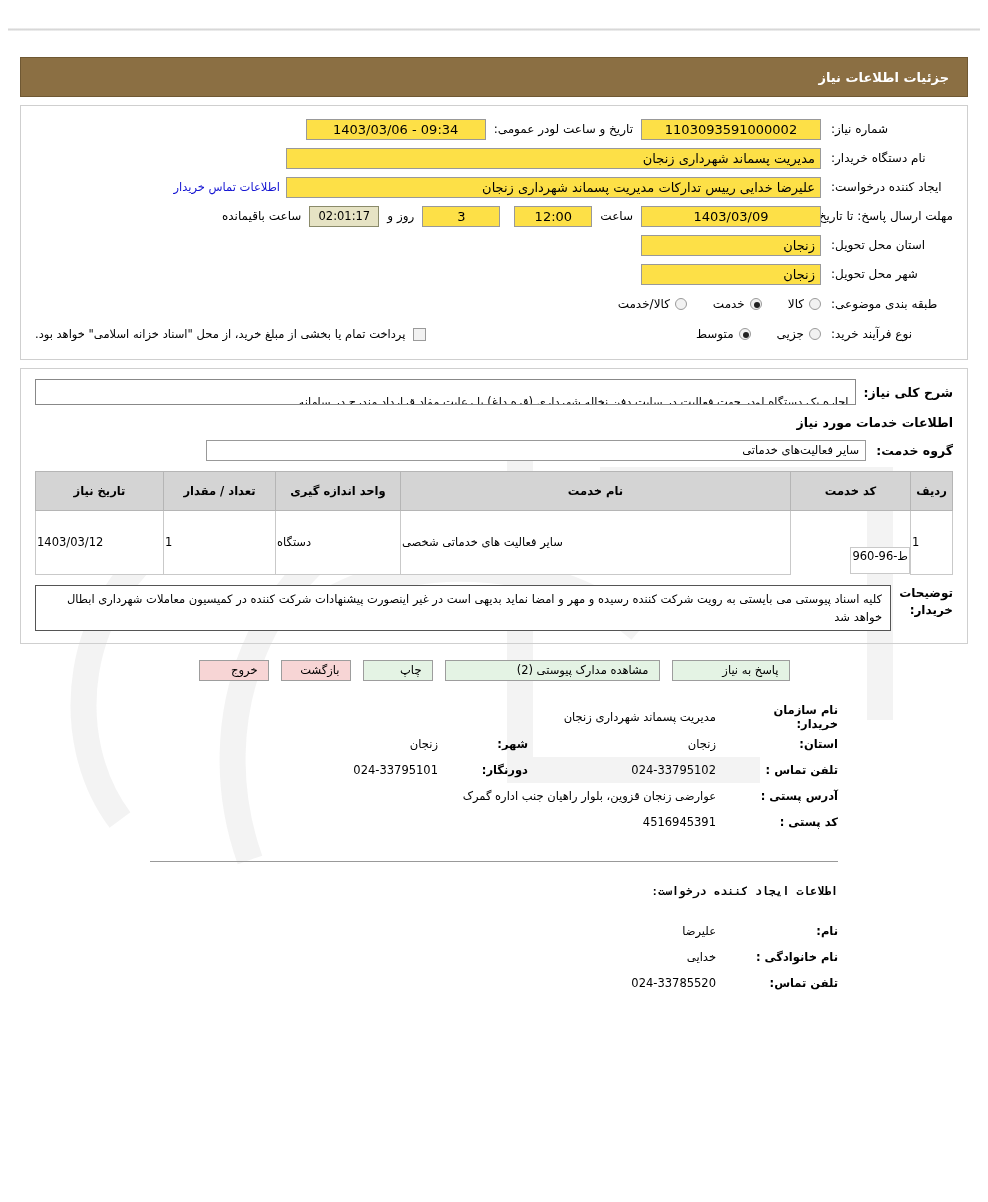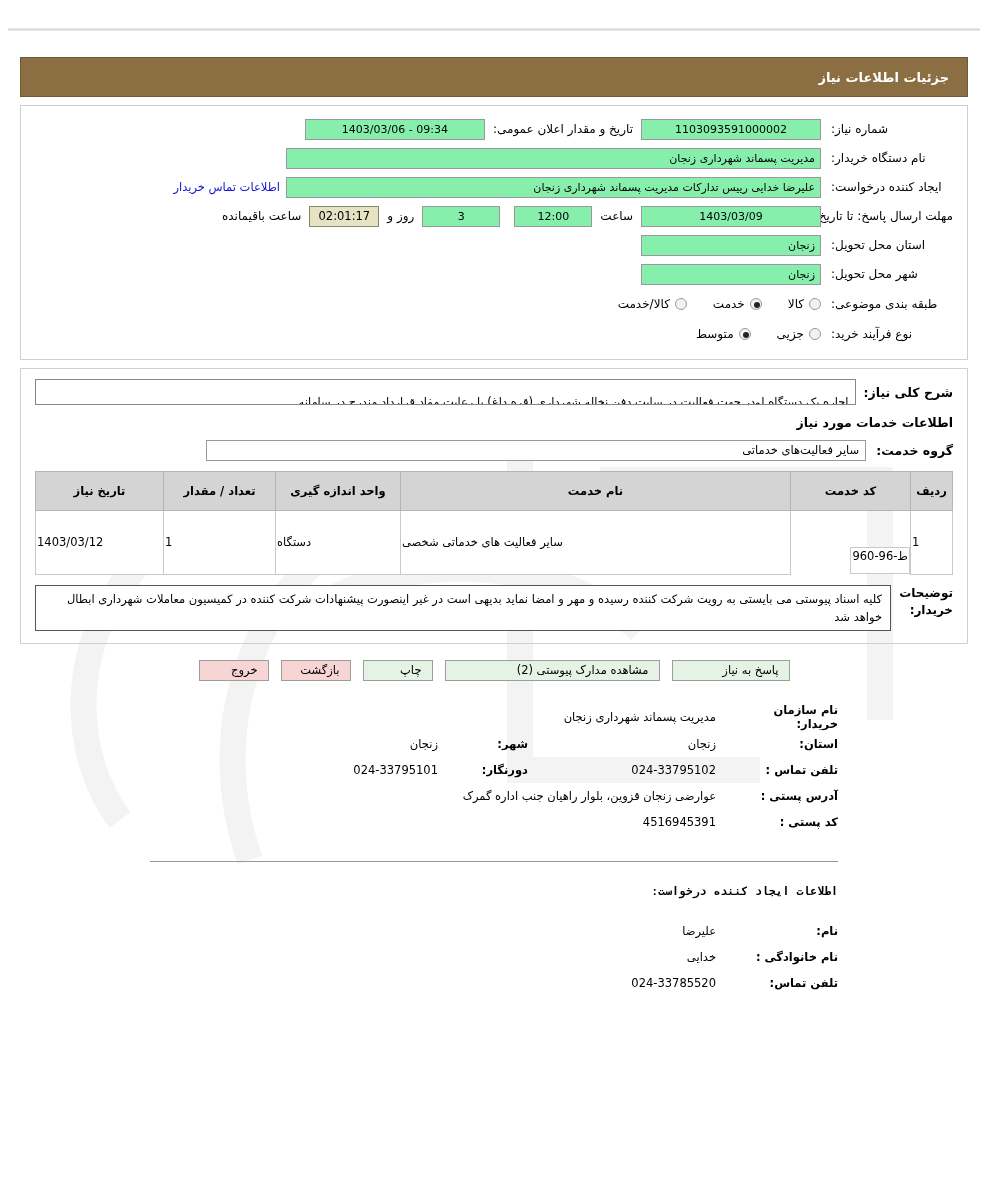--- a/index.html
+++ b/index.html
@@ -60,24 +60,24 @@
     justify-content: flex-start;
     min-height: 26px; margin-bottom: 3px;
   }
   .lbl {
     width: 132px; flex: 0 0 132px;
     text-align: left; padding-left: 10px;
     font-size: 12px; color: #000; white-space: nowrap;
   }
   .fld {
     border: 1px solid #999;
-    background: #86efac;
+    background: #fde047;
     height: 21px; line-height: 19px;
     padding: 0 5px;
-    font-size: 11px;
+    font-size: 13px;
     text-align: right;
     overflow: hidden; white-space: nowrap;
   }
   .fld.w180 { width: 180px; }
   .fld.w535 { width: 535px; }
   .fld.ltr { direction: ltr; text-align: center; }
 
   .inline-lbl {
     font-size: 12px; padding: 0 8px; white-space: nowrap;
   }
@@ -217,21 +217,21 @@
 
   <div class="bar-brown">
     <span>جزئیات اطلاعات نیاز</span>
   </div>
 
   <div class="panel">
 
     <div class="frow">
       <span class="lbl">شماره نیاز:</span>
       <span class="fld w180 ltr">1103093591000002</span>
-      <span class="inline-lbl">تاریخ و مقدار اعلان عمومی:</span>
+      <span class="inline-lbl">تاریخ و ساعت لودر عمومی:</span>
       <span class="fld w180 ltr">1403/03/06 - 09:34</span>
     </div>
 
     <div class="frow">
       <span class="lbl">نام دستگاه خریدار:</span>
       <span class="fld w535">مدیریت پسماند شهرداری زنجان</span>
     </div>
 
     <div class="frow">
       <span class="lbl">ایجاد کننده درخواست:</span>
@@ -278,20 +278,24 @@
 
     <div class="radio-row">
       <span class="lbl">نوع فرآیند خرید:</span>
       <span class="ropt">
         <span class="rdot"></span>
         <span>جزیی</span>
       </span>
       <span class="ropt">
         <span class="rdot on"></span>
         <span>متوسط</span>
+      </span>
+      <span class="cb-wrap">
+        <span class="cbox"></span>
+        <span class="cb-text">پرداخت تمام یا بخشی از مبلغ خرید، از محل "اسناد خزانه اسلامی" خواهد بود.</span>
       </span>
     </div>
   </div>
 
   <div class="panel">
 
     <div class="need-row">
       <span class="need-lbl">شرح کلی نیاز:</span>
       <span class="need-box">اجاره یک دستگاه لودر جهت فعالیت در سایت دفن نخاله شهرداری (قره داغ) با رعایت مفاد قرارداد مندرج در سامانه</span>
     </div>

